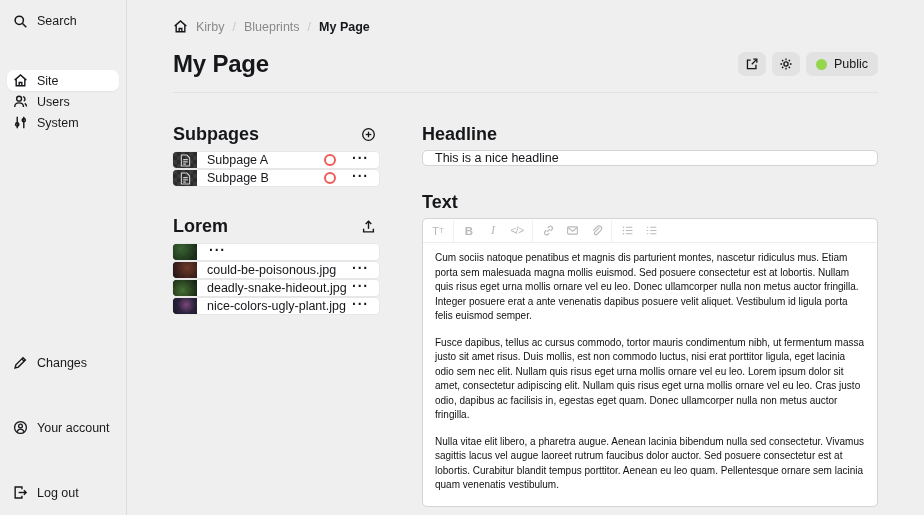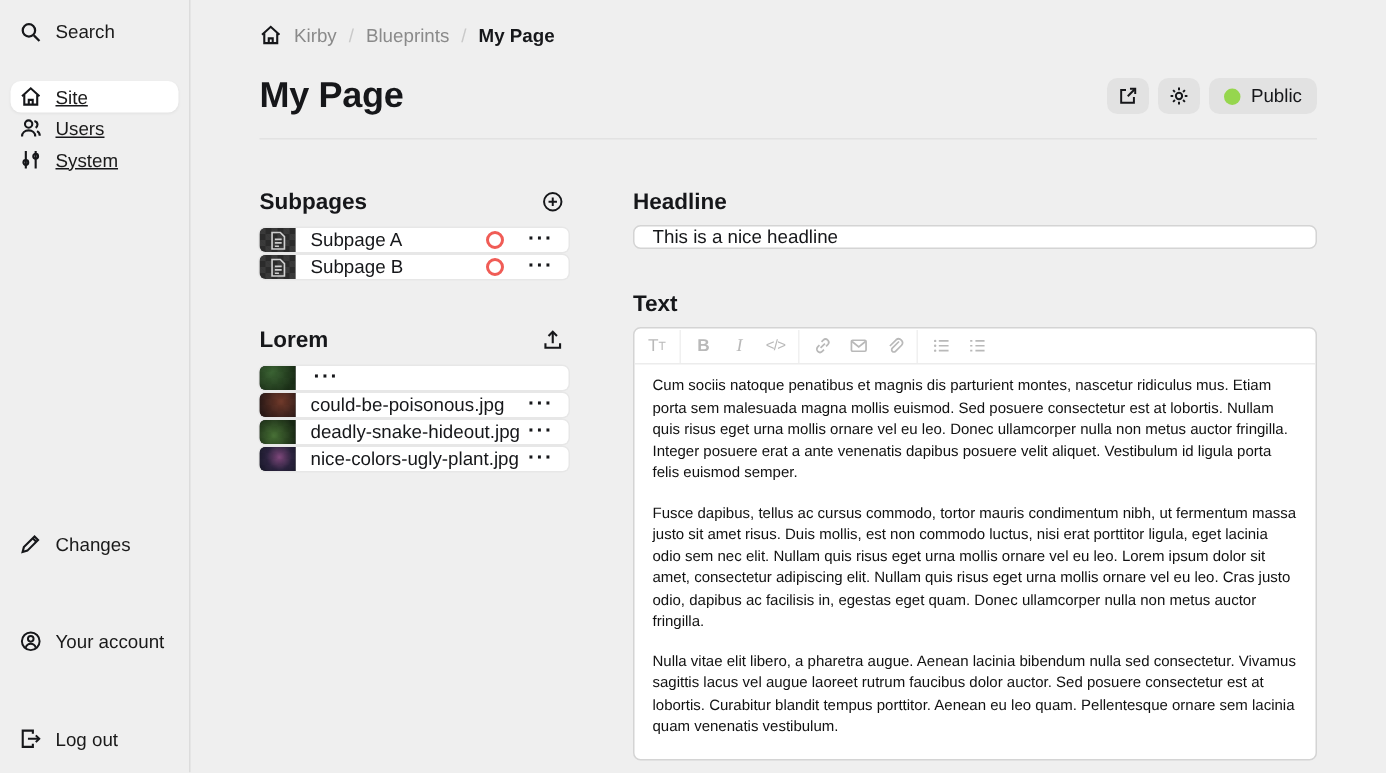--- a/index.html
+++ b/index.html
@@ -17,28 +17,28 @@
     border-right:1px solid #dcdcdc;
     display:flex; flex-direction:column; padding:10px 7px 12px;
   }
   .side-item {
     display:flex; align-items:center; gap:9px;
     height:22px; padding:0 6px; border-radius:7px;
     color:#1a1a1a; cursor:pointer; margin-bottom:0;
   }
   .side-item svg { flex:0 0 auto; }
   .side-item.active { background:#fff; box-shadow:0 1px 2px rgba(0,0,0,.05); }
-  .side-group { margin-top:22px; display:flex; flex-direction:column; gap:0;text-decoration:underline; }
+  .side-group { margin-top:38px; display:flex; flex-direction:column; gap:0; }
   .side-group .side-item, .side-footer .side-item { height:21px; }
   .side-footer { margin-top:auto; display:flex; flex-direction:column;gap:44px; }
   .icon { display:inline-flex; align-items:center; justify-content:center; }
 
   
   .main { flex:1; display:flex; flex-direction:column; min-width:0; }
-  .topbar { height:34px; display:flex; align-items:flex-start; padding:16px 46px; }
+  .topbar { height:34px; display:flex; align-items:flex-end; padding:0 46px; }
   .breadcrumb { display:flex; align-items:center; gap:8px; }
   .crumb { color:#8a8a8a; }
   .crumb.current { color:#16171a; font-weight:600; }
   .crumb-sep { color:#c9c9c9; }
   .content { padding:0 46px; flex:1; }
 
   .page-head { margin-top:16px; display:flex; align-items:center; justify-content:space-between; }
   .page-title { font-size:24px; font-weight:700; letter-spacing:-.2px; }
   .head-actions { display:flex; align-items:center; gap:6px; }
   .icon-btn {
@@ -47,21 +47,21 @@
     align-items:center; justify-content:center; color:#16171a;
   }
   .status-btn { gap:7px; font-size:12.5px; padding:0 10px; font-family:inherit; }
   .status-dot { width:11px; height:11px; border-radius:50%; display:inline-block; }
   .head-divider { border:none; border-top:1px solid #e2e2e2; margin-top:14px; }
 
   .grid { margin-top:31px; display:grid; grid-template-columns:206px minmax(0,1fr); column-gap:43px; }
 
   
   .section-head { display:flex; align-items:center; justify-content:space-between; height:20px; margin-bottom:8px; }
-  .section-label, .field-label { font-weight:700; font-size:15px; color:#16171a; }
+  .section-label, .field-label { font-weight:700; font-size:18px; color:#16171a; }
   .ghost-btn {
     width:22px; height:22px; border:none; background:transparent; cursor:pointer;
     border-radius:6px; display:inline-flex; align-items:center; justify-content:center; color:#16171a;
   }
   .row {
     display:flex; align-items:center; background:#fff; border-radius:4px;
     height:16px; margin-bottom:2px; padding-right:8px; overflow:hidden;
     box-shadow:0 0 0 1px rgba(0,0,0,.03);
   }
   .thumb {

